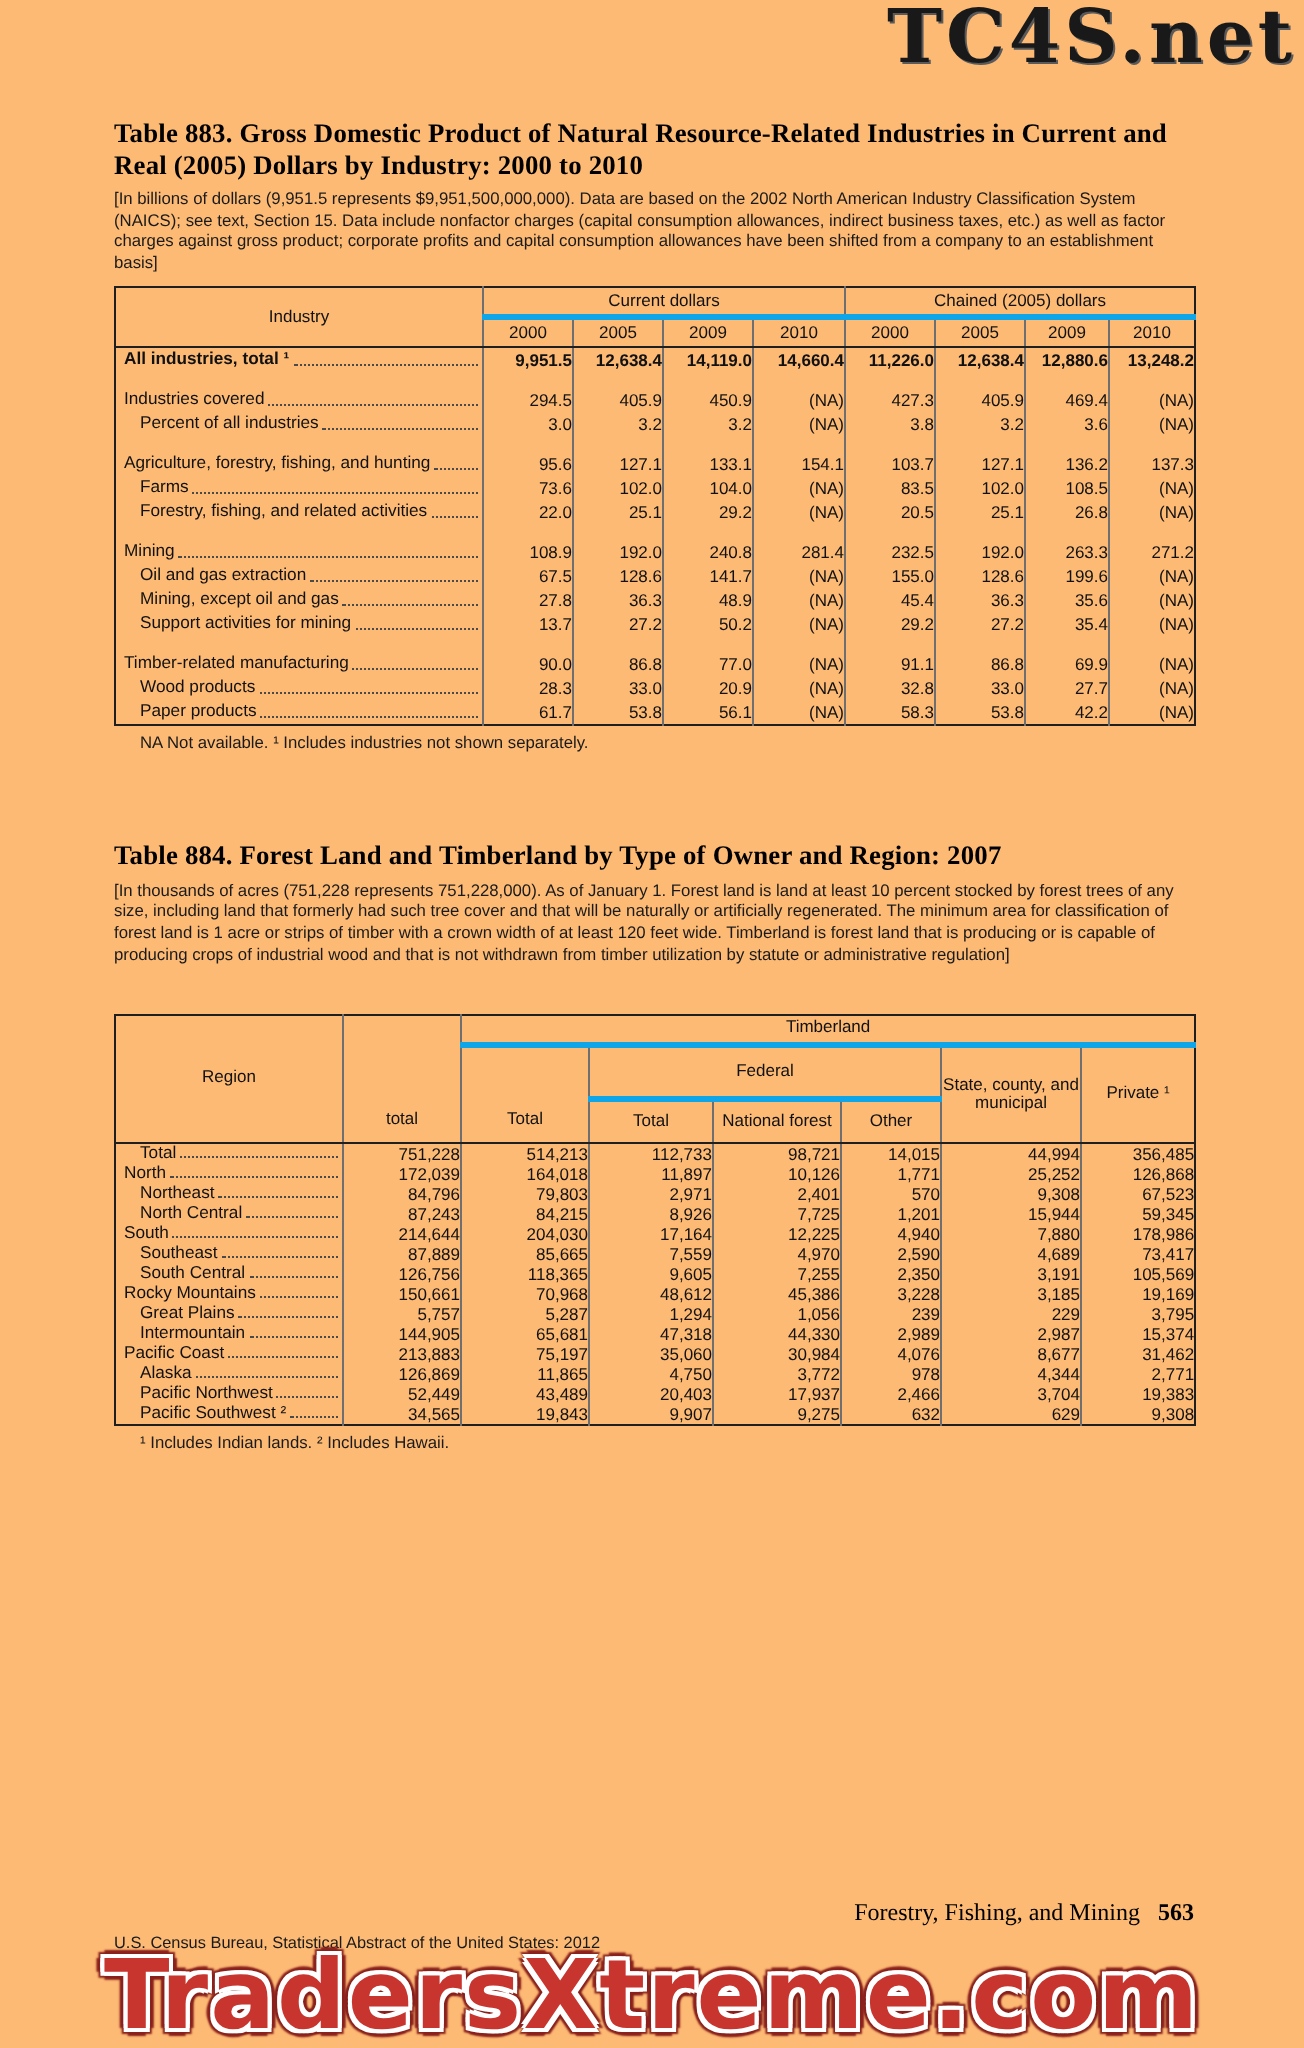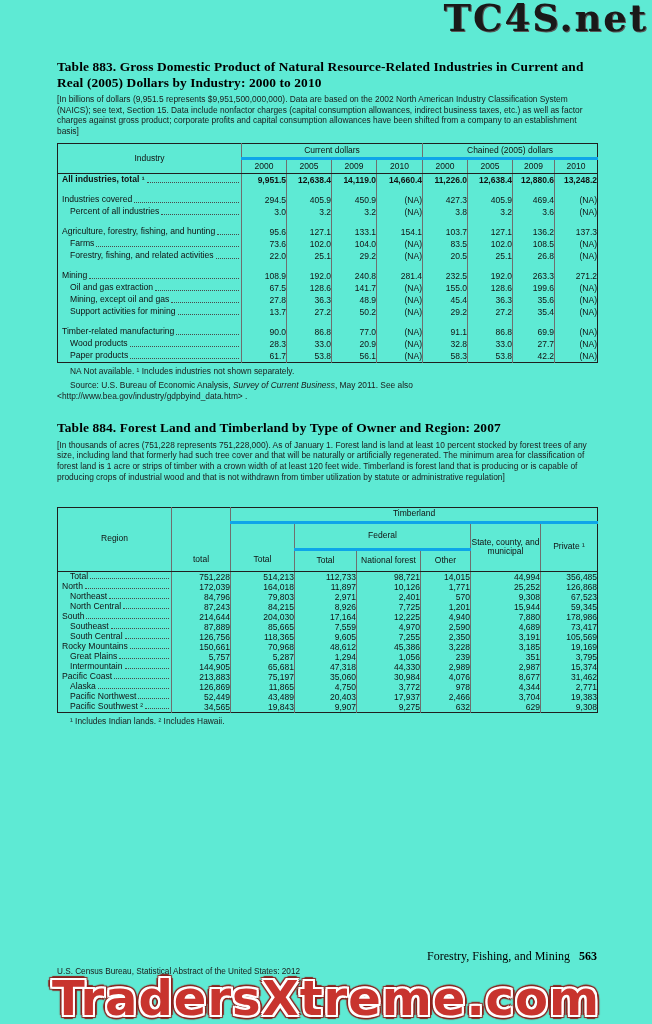--- a/index.html
+++ b/index.html
@@ -1,16 +1,16 @@
 <!DOCTYPE html>
 <html><head>
 <meta charset="utf-8">
 <style>
   html,body{margin:0;padding:0;background:#888;}
-  .page{position:relative;width:652px;height:1024px;background:#5eead4;overflow:hidden;
+  .page{position:relative;width:652px;height:1024px;background:#fdba74;overflow:hidden;
         font-family:"Liberation Sans",sans-serif;color:#111;}
   
   .sec883{position:absolute;left:57px;top:43px;width:540px;}
   .sec884{position:absolute;left:57px;top:404px;width:540px;}
   .tbl-title{font-family:"Liberation Serif",serif;font-weight:bold;font-size:13.4px;
              line-height:1.16;color:#000;letter-spacing:.1px;margin-top:16px;}
   .tbl-note{margin:4px 0 0 0;font-size:8.4px;line-height:1.27;color:#1a1a1a;}
   .sec883 .tbl-note{min-height:44px;}
   .sec884 .tbl-note{min-height:62px;}
   
@@ -357,21 +357,20 @@
             <td class="num vl">(NA)</td>
             <td class="num vl">58.3</td>
             <td class="num vl">53.8</td>
             <td class="num vl">42.2</td>
             <td class="num vl">(NA)</td>
           </tr>
         </tbody>
     </table>
 
     <p class="fnote">NA Not available. ¹ Includes industries not shown separately.</p>
-    <p class="fnote"><span>Source: U.S. Bureau of Economic Analysis, </span><span class="ital">Survey of Current Business</span><span>, May 2011. See also &lt;http://www.bea.gov/industry/gdpbyind_data.htm&gt; .</span></p>
   </div>
 
   <div class="sec884">
     <div class="tbl-title">Table 884. Forest Land and Timberland by Type of Owner and Region: 2007</div>
     <p class="tbl-note">[In thousands of acres (751,228 represents 751,228,000). As of January 1. Forest land is land at least 10 percent stocked by forest trees of any size, including land that formerly had such tree cover and that will be naturally or artificially regenerated. The minimum area for classification of forest land is 1 acre or strips of timber with a crown width of at least 120 feet wide. Timberland is forest land that is producing or is capable of producing crops of industrial wood and that is not withdrawn from timber utilization by statute or administrative regulation]</p>
 
     <table class="data t884">
       <colgroup>
         <col style="width:114px">
           <col style="width:59px">
@@ -528,21 +527,21 @@
               <div class="sflex ind1">
                 <span class="lab">Great Plains</span>
                 <span class="leader"></span>
               </div>
             </td>
             <td class="num vl">5,757</td>
             <td class="num vl">5,287</td>
             <td class="num vl">1,294</td>
             <td class="num vl">1,056</td>
             <td class="num vl">239</td>
-            <td class="num vl">351</td>
+            <td class="num vl">229</td>
             <td class="num vl">3,795</td>
           </tr>
           <tr class="body">
             <td class="stub">
               <div class="sflex ind1">
                 <span class="lab">Intermountain</span>
                 <span class="leader"></span>
               </div>
             </td>
             <td class="num vl">144,905</td>

